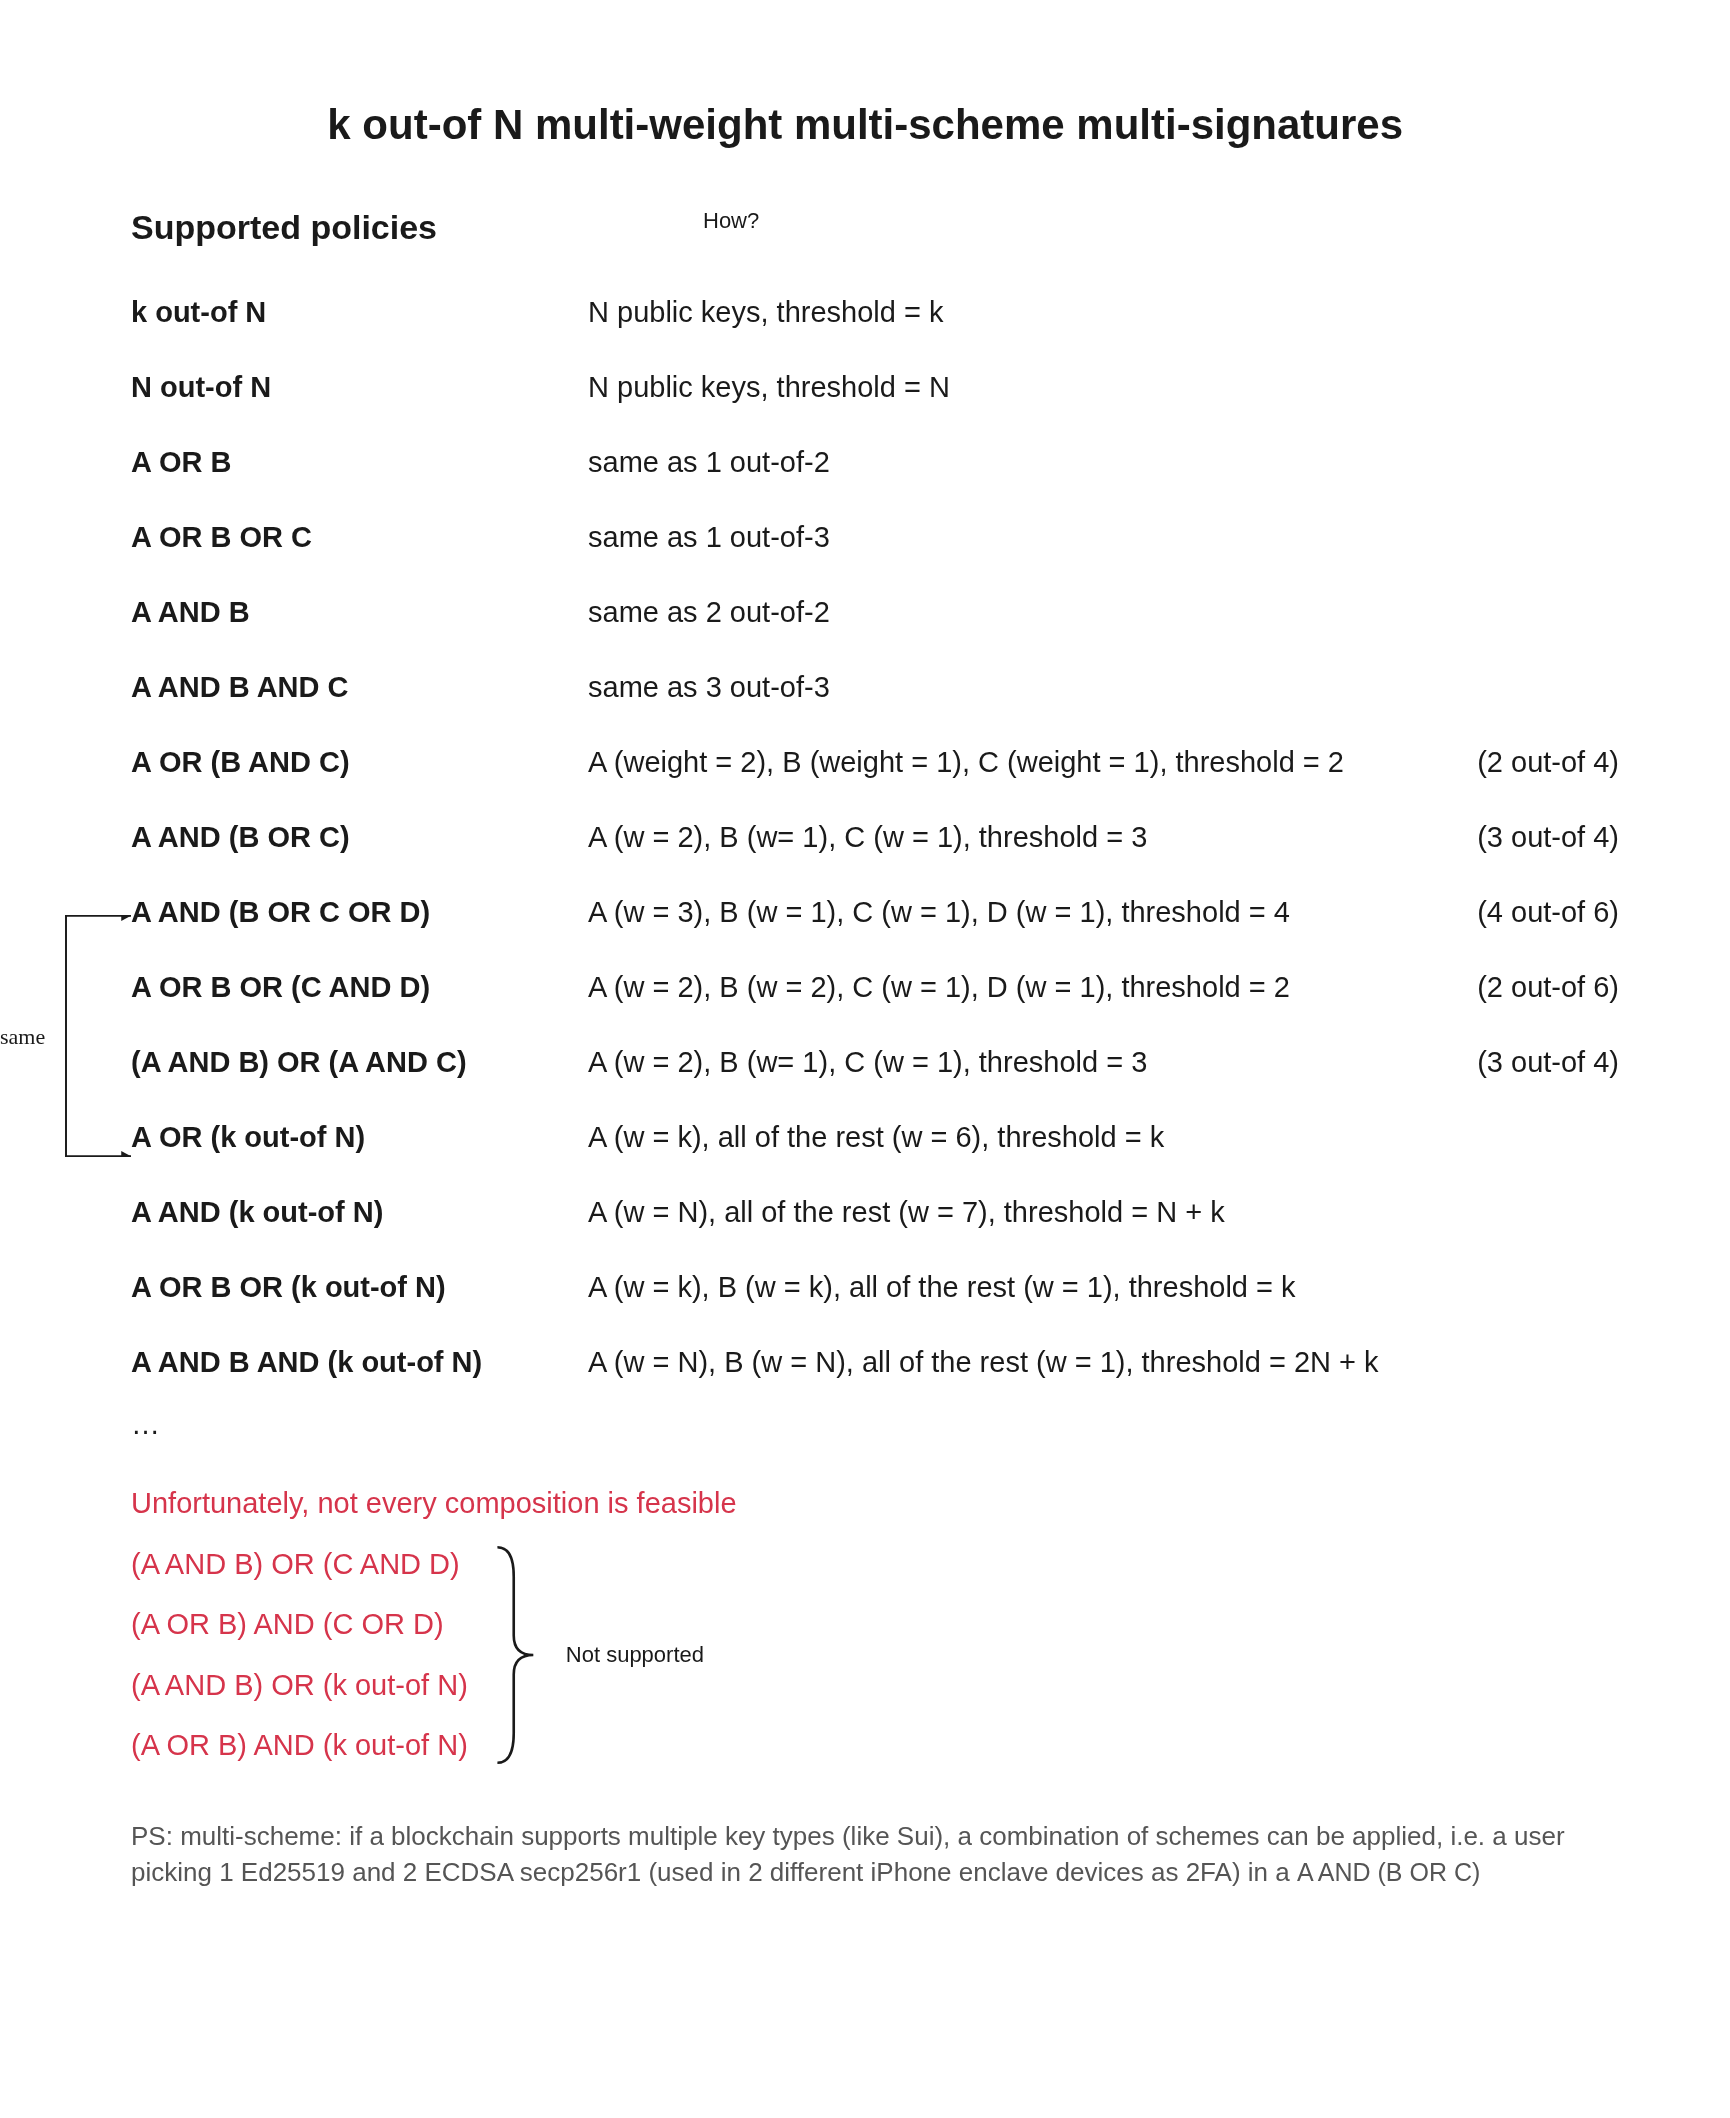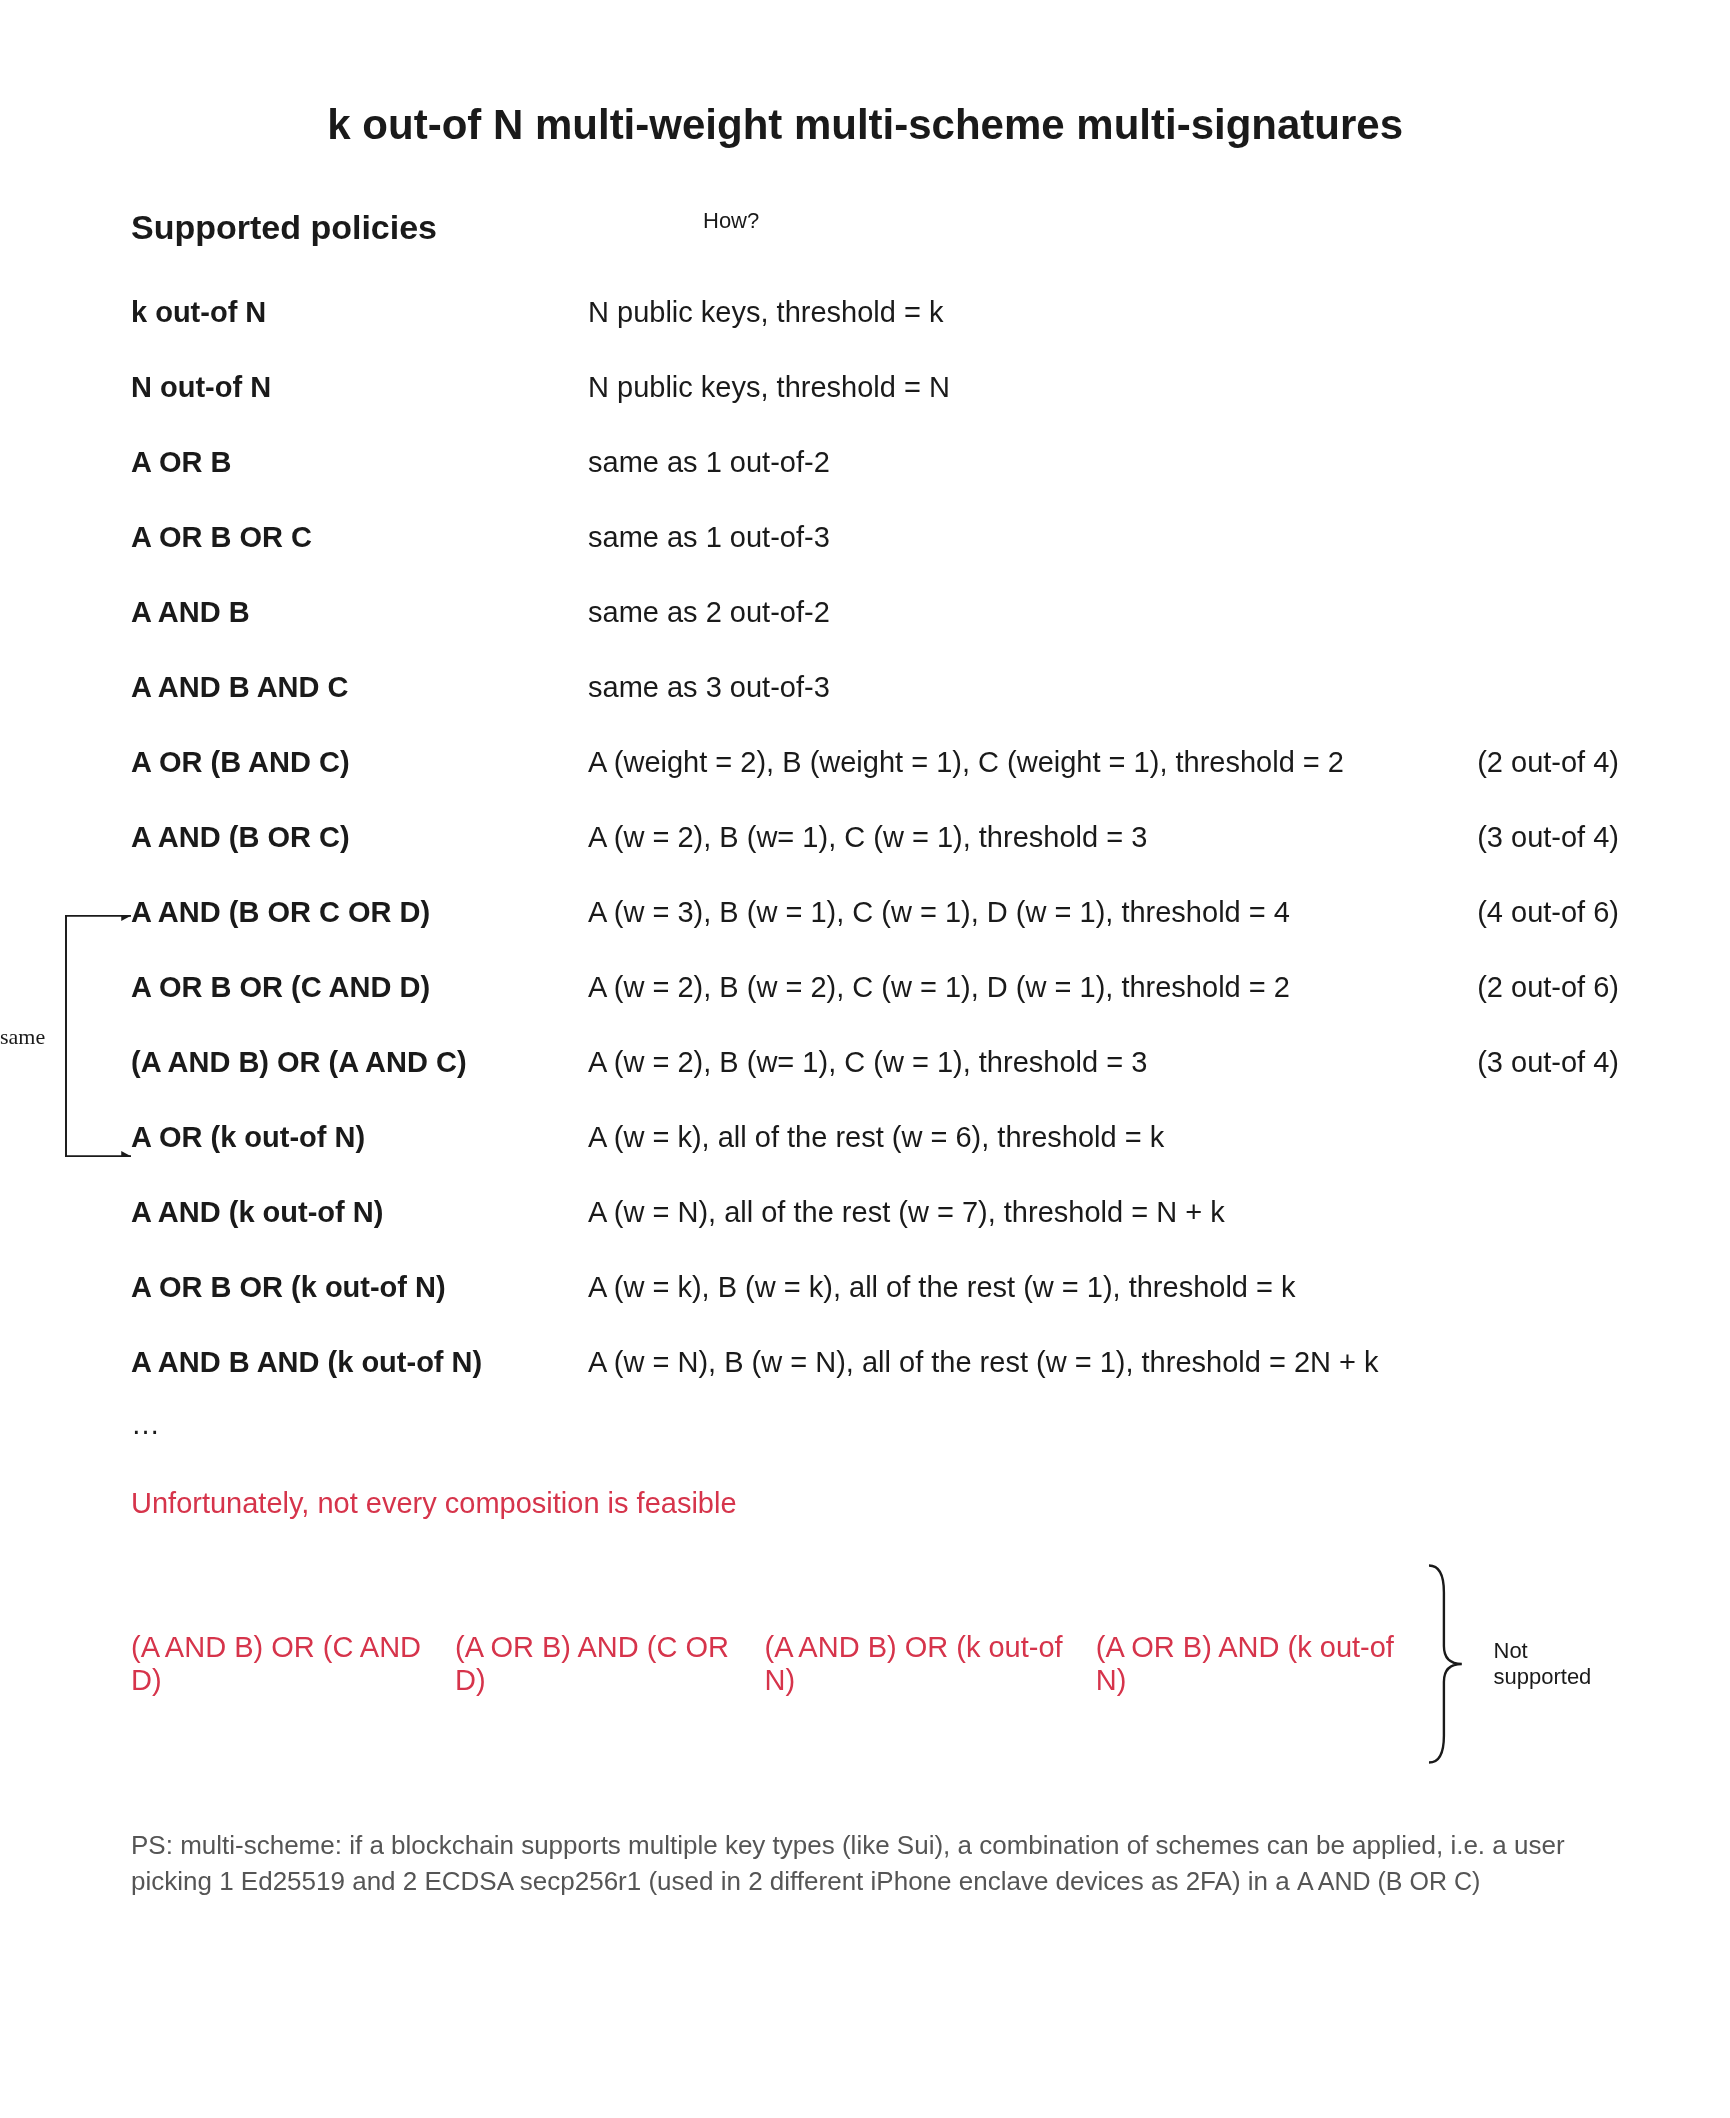--- a/index.html
+++ b/index.html
@@ -69,31 +69,31 @@
   .how-main { flex: 1; }
   .how-note { white-space: nowrap; }
   .ellipsis {
     font-size: 29px;
     margin-top: -13px;
     margin-bottom: 46px;
   }
   .red { color: #d6344b; }
   .warn {
     font-size: 29px;
-    margin-bottom: 33px;
+    margin-bottom: 24px;
   }
   .unsupported-block {
     display: flex;
     align-items: center;
     gap: 26px;
     margin-bottom: 52px;
   }
   .unsupported-list {
     display: flex;
-    flex-direction: row;
+    flex-direction: column;
     gap: 27.4px;
     font-size: 29px;
   }
   .unsupported-label {
     font-size: 22px;
   }
   .ps {
     font-size: 26px;
     color: #555;
     line-height: 1.4;

